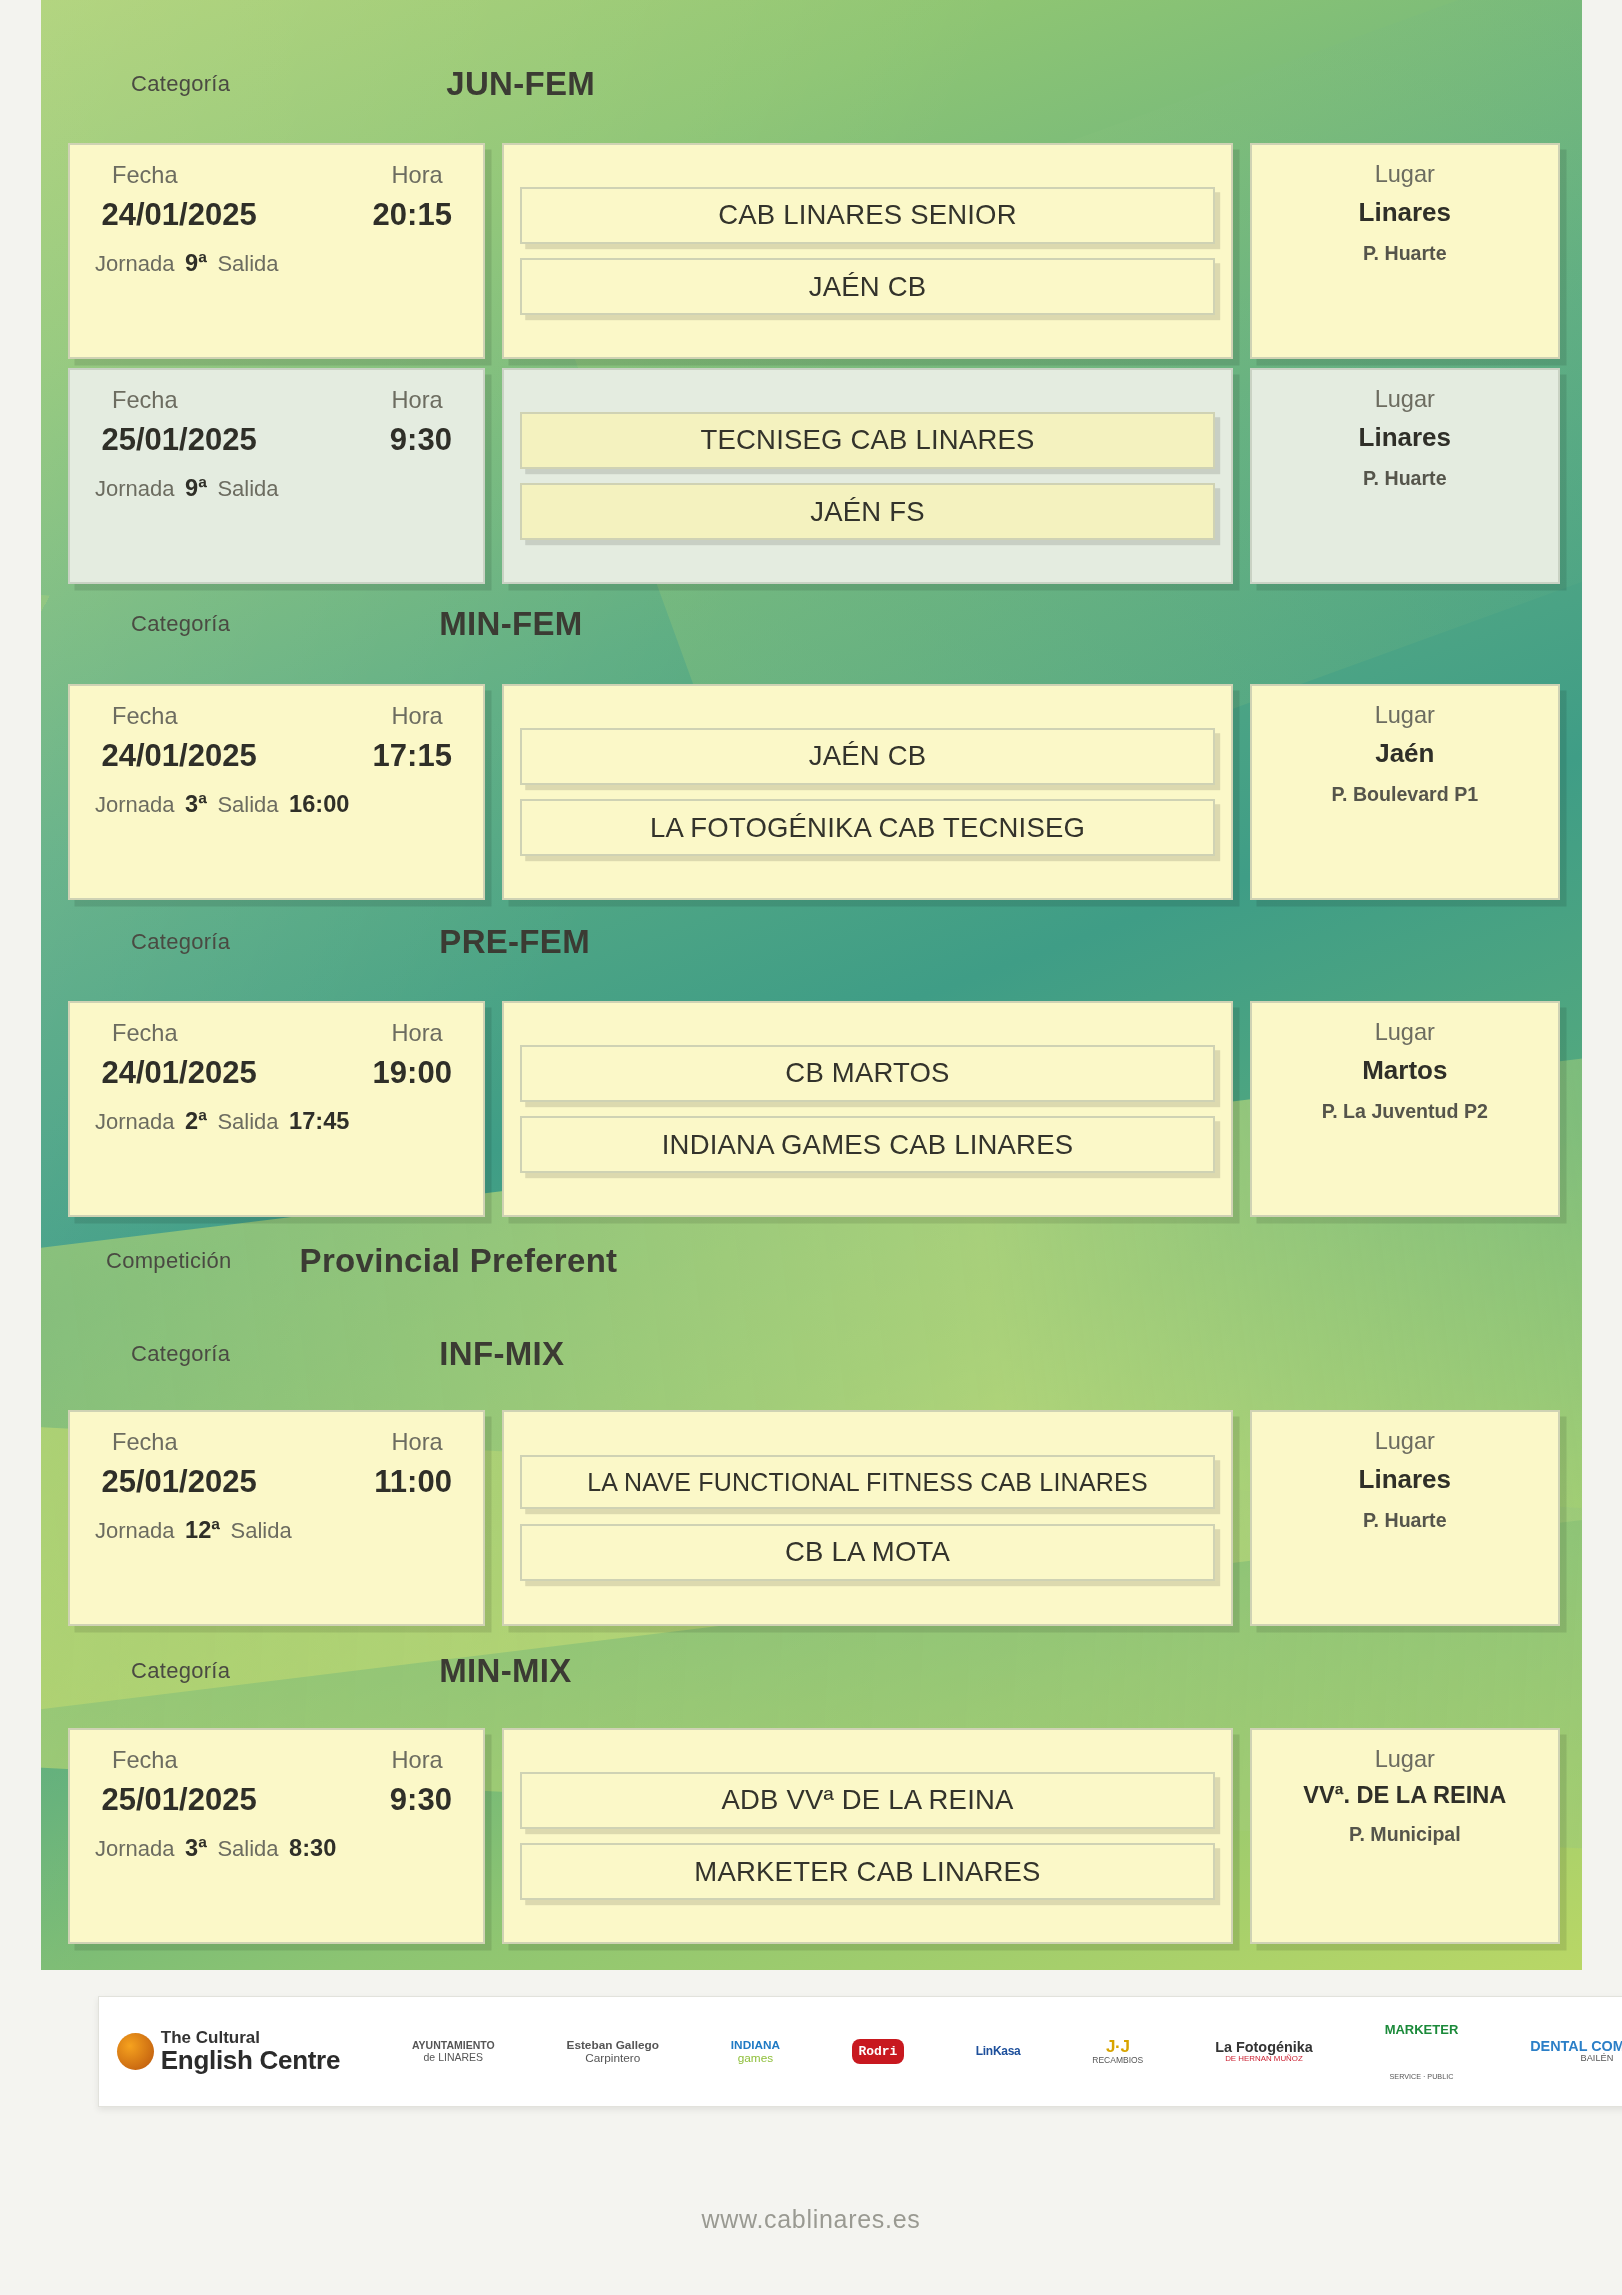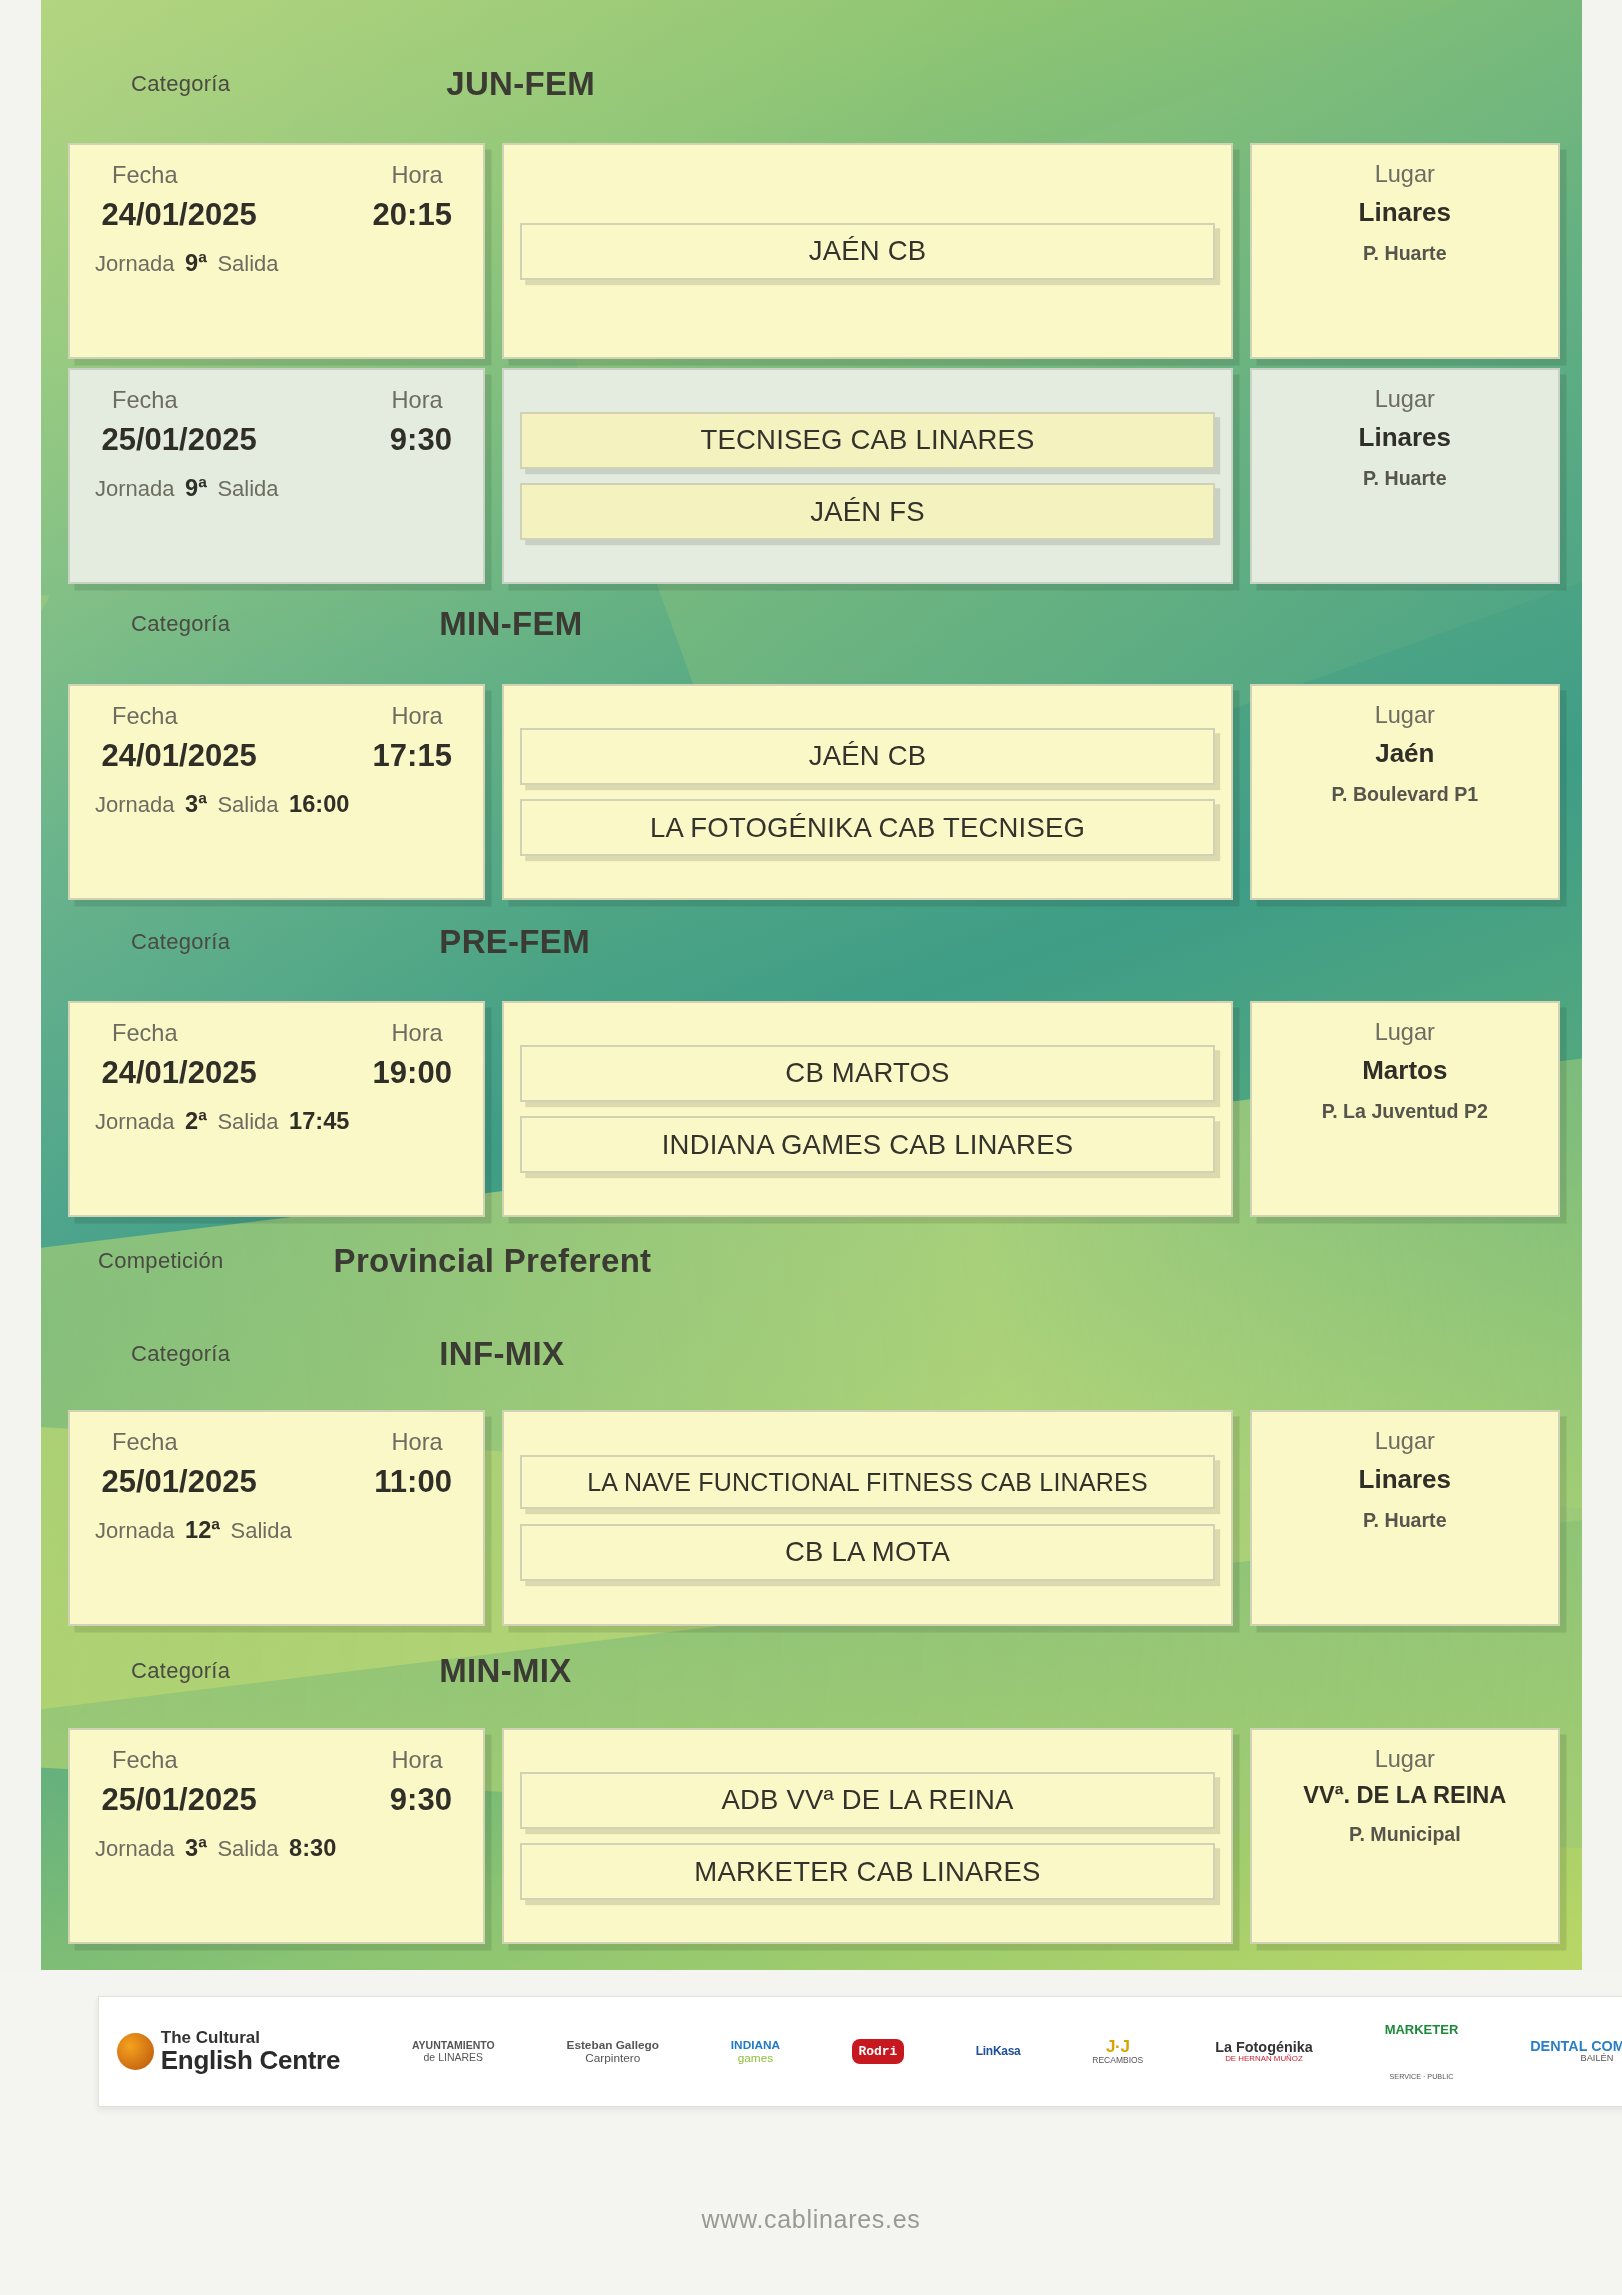--- a/index.html
+++ b/index.html
@@ -183,20 +183,21 @@
         <span class="time">20:15</span>
       </div>
       <div class="botline">
         <span>Jornada</span>
         <b>9ª</b>
         <span>Salida</span>
         <b></b>
       </div>
     </div>
     <div class="card mid">
+      <div class="team">CAB LINARES SENIOR</div>
       <div class="team">JAÉN CB</div>
     </div>
     <div class="card right">
       <div class="lugar">Lugar</div>
       <div class="city">Linares</div>
       <div class="place">P. Huarte</div>
     </div>
   </div>
 
   <div class="row" style="top:368px;">
@@ -286,21 +287,21 @@
       <div class="team">CB MARTOS</div>
       <div class="team">INDIANA GAMES CAB LINARES</div>
     </div>
     <div class="card right">
       <div class="lugar">Lugar</div>
       <div class="city">Martos</div>
       <div class="place">P. La Juventud P2</div>
     </div>
   </div>
 
-  <div class="hdr" style="left:98px; top:1242px; gap:110px;">
+  <div class="hdr" style="left:106px; top:1242px; gap:68px;">
     <span class="lbl">Competición</span>
     <span class="val">Provincial Preferent</span>
   </div>
   <div class="hdr" style="left:131px; top:1335px; gap:209px;">
     <span class="lbl">Categoría</span>
     <span class="val">INF-MIX</span>
   </div>
 
   <div class="row" style="top:1410px;">
     <div class="card left">

